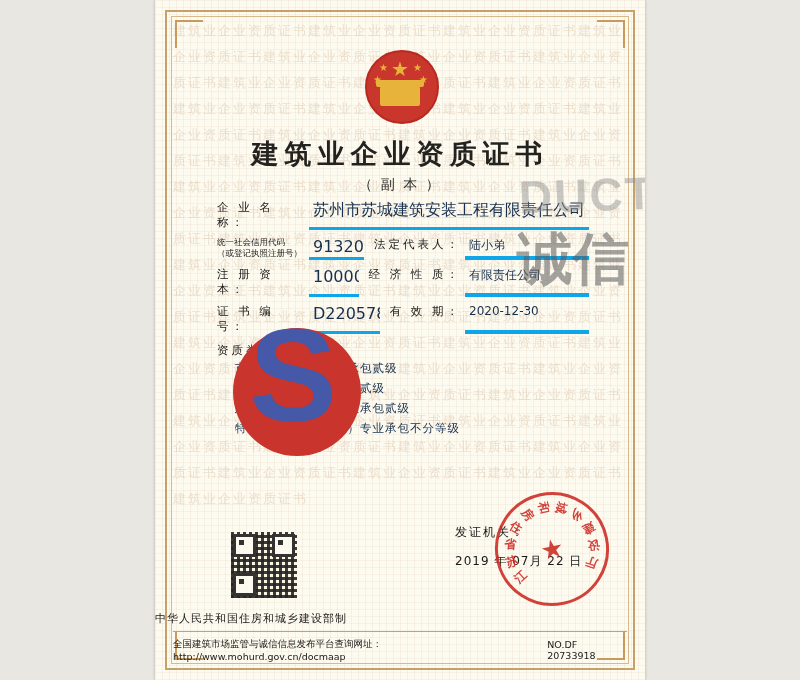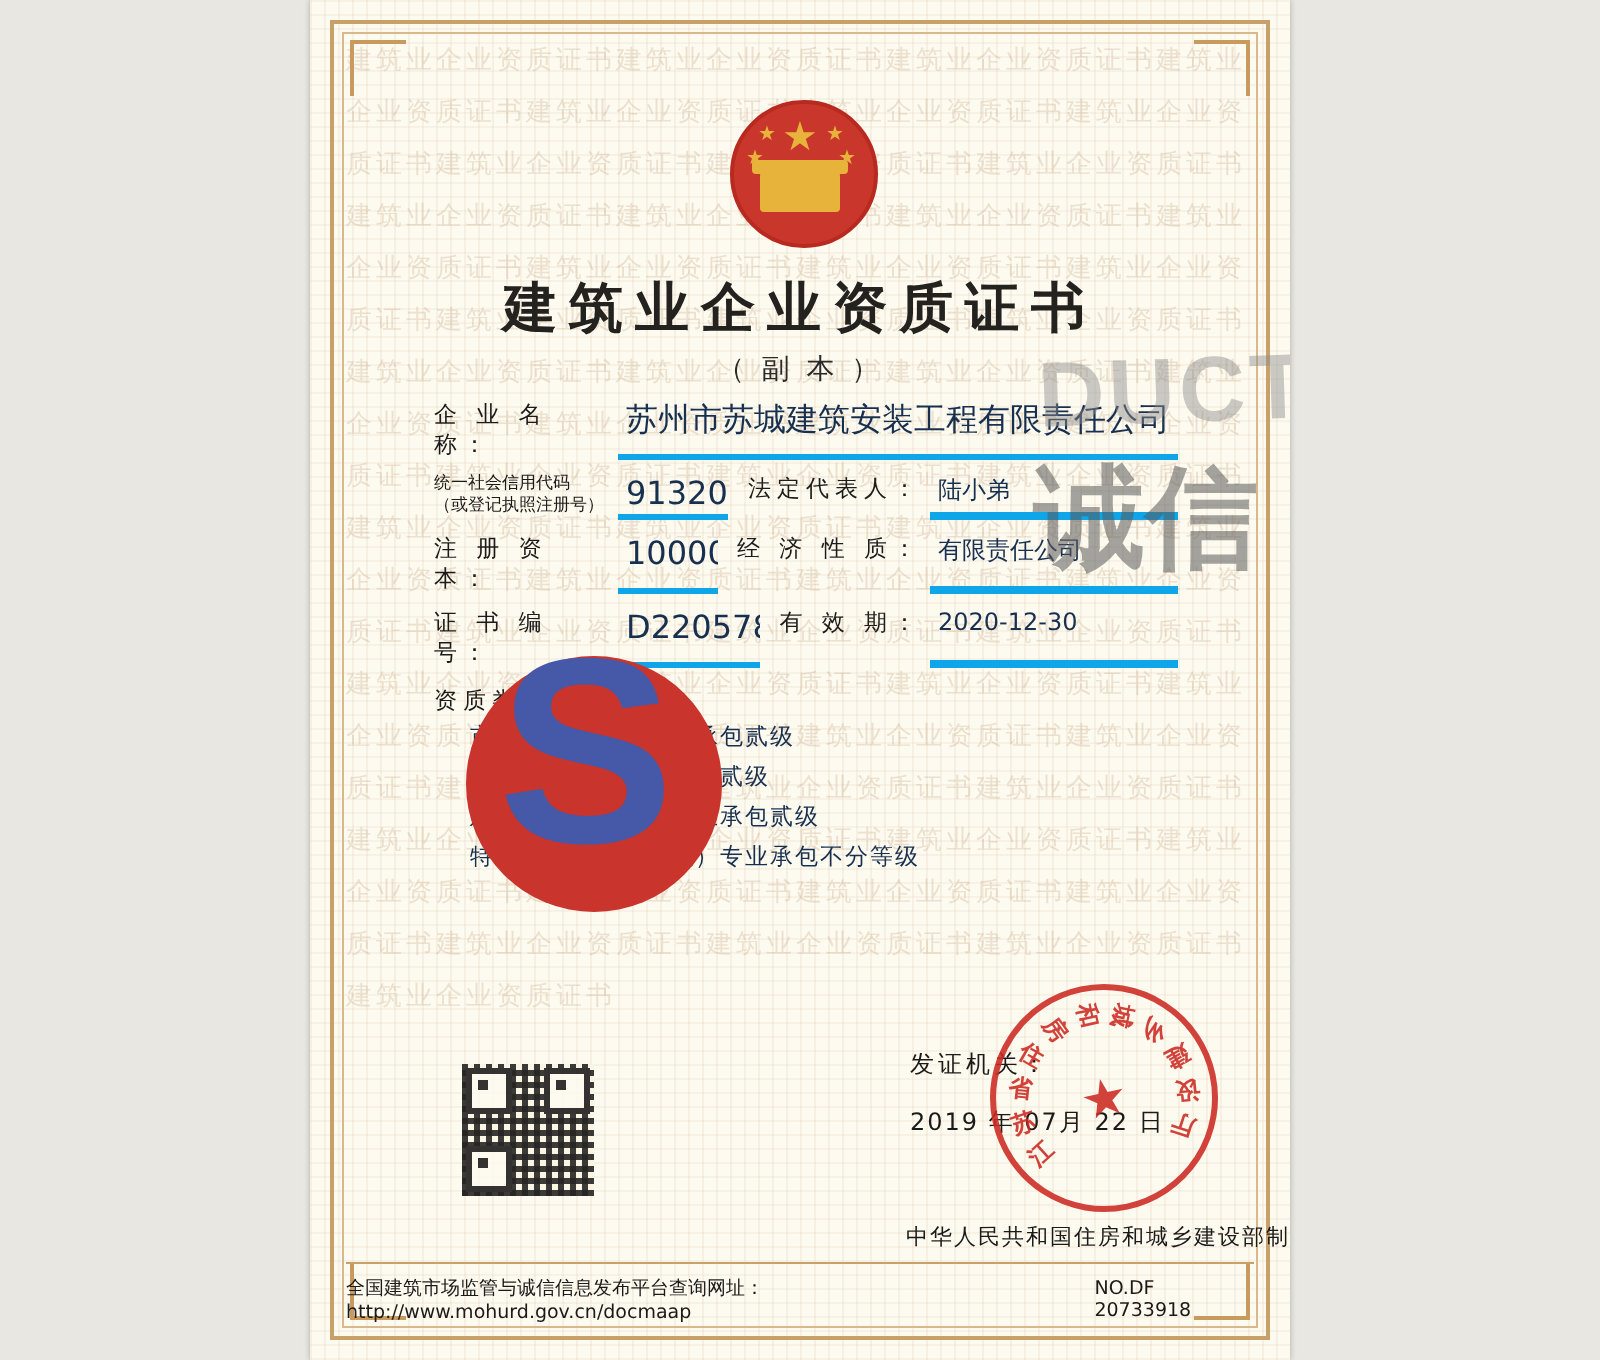--- a/index.html
+++ b/index.html
@@ -270,21 +270,21 @@
   }
   .issue-date {
     font-size: 12px;
     letter-spacing: 1px;
     color: #1b1a18;
   }
   .footer-maker {
     position: absolute;
     left: 0; right: 0;
     bottom: 54px;
-    text-align: right;
+    text-align: left;
     font-size: 11px;
     letter-spacing: 1px;
     color: #1b1a18;
     font-family: "DejaVu Sans", sans-serif;
   }
   .footer-bar {
     position: absolute;
     left: 18px; right: 18px;
     bottom: 18px;
     border-top: 1px solid #c8a06a;

